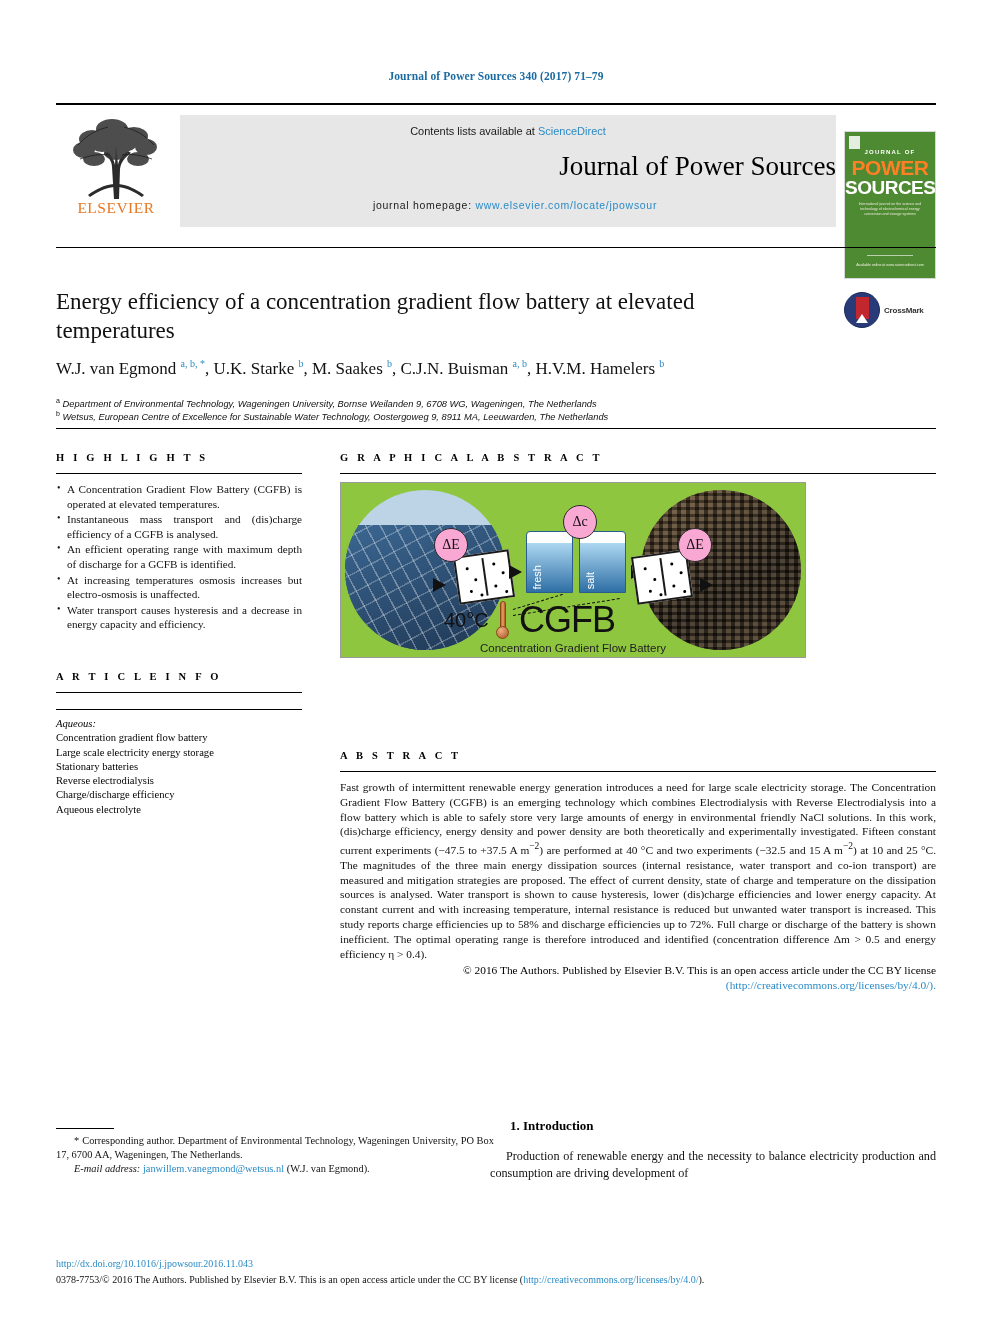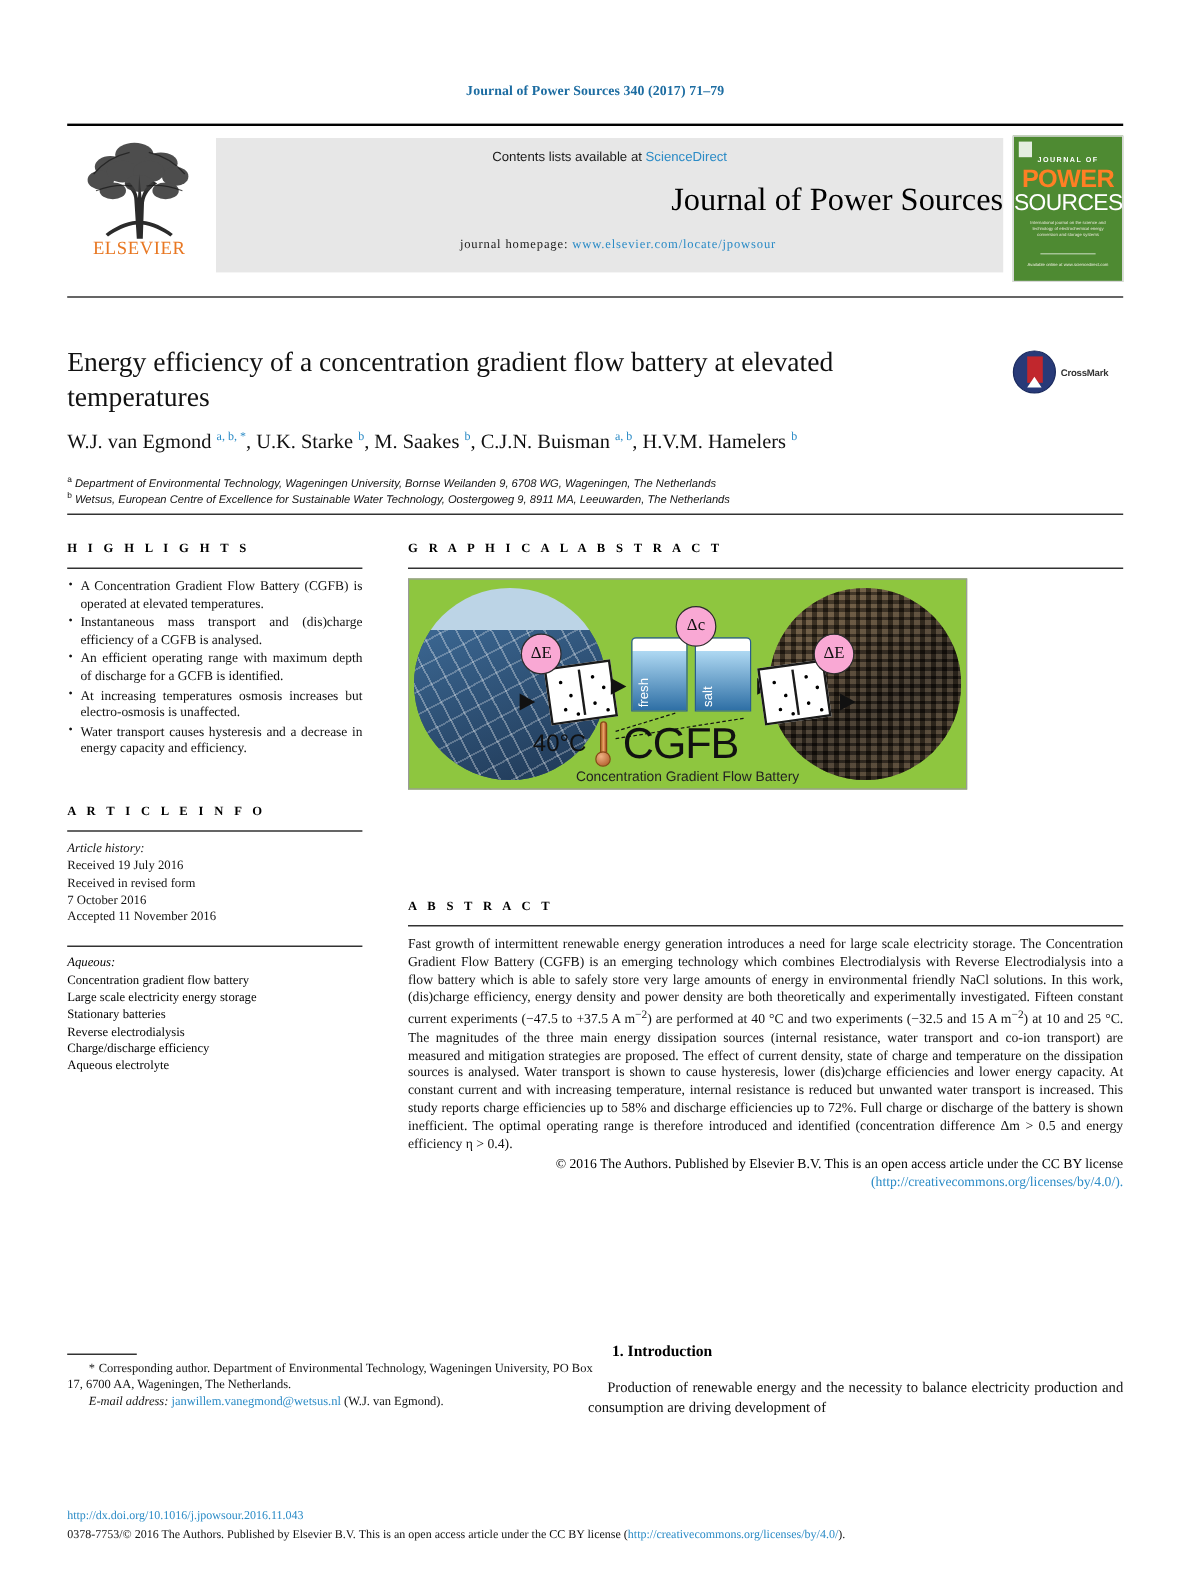--- a/index.html
+++ b/index.html
@@ -47,36 +47,36 @@
     text-align: center; padding-top: 10px;
     font-family: "Liberation Sans", sans-serif; font-size: 11px; color: #1a1a1a;
   }
   .contents-line .sd { color: #2b8bc6; }
   .journal-title {
     text-align: right; margin-top: 14px;
     font-family: "Liberation Serif", serif; font-size: 27px; color: #000;
   }
   .homepage-line {
     text-align: center; margin-top: 17px;
-    font-family: Liberation Serif, serif; font-size: 10.5px;
+    font-family: Liberation Sans, sans-serif; font-size: 10.5px;
     letter-spacing: .7px; color: #1a1a1a; margin-left: 14px;
   }
   .homepage-line .url { color: #2b8bc6; }
   .cover-thumb {
-    width: 92px; flex: 0 0 92px; height: 122px; margin-top: 2px;
+    width: 92px; flex: 0 0 92px; height: 148px; margin-top: 20px;
     background: #4e8a32; position: relative; overflow: hidden;
     border: 1px solid #d8d8d8;
   }
   .cover-el { position: absolute; left: 4px; top: 4px; width: 11px; height: 13px; background: #fff; opacity: .85;}
   .cover-jo { position:absolute; top: 17px; width: 100%; text-align: center;
     font-family: "Liberation Sans", sans-serif; font-size: 6px; color: #fff; letter-spacing: 1.2px; font-weight: bold;}
   .cover-power { position:absolute; top: 25px; width: 100%; text-align: center;
     font-family: "Liberation Sans", sans-serif; font-size: 21px; color: #ff7f24; letter-spacing: -.5px; font-weight: bold; line-height: 21px;}
   .cover-sources { position:absolute; top: 46px; width: 100%; text-align: center;
-    font-family: "Liberation Sans", sans-serif; font-size: 19px; color: #ffffff; letter-spacing: -.5px; font-weight: normal; line-height: 20px;}
+    font-family: "Liberation Sans", sans-serif; font-size: 19px; color: #ffffff; letter-spacing: -.5px; font-weight: bold; line-height: 20px;}
   .cover-sub { position:absolute; top: 70px; left: 8px; right: 8px; text-align: center;
     font-family: "Liberation Sans", sans-serif; font-size: 3.6px; color: #e8e8d8; line-height: 5px;}
   .cover-foot { position:absolute; bottom: 10px; left: 10px; right: 10px; text-align: center;
     font-family: "Liberation Sans", sans-serif; font-size: 3.6px; color: #f0f0e0; line-height: 5px;}
   .cover-rule { position:absolute; bottom: 22px; left: 22px; right: 22px; height:1px; background: rgba(255,255,255,.6); }
 
   
   .title-rule-top {
     position: absolute; left: 56px; top: 247px; width: 880px;
     border-top: 1.2px solid #000;
@@ -375,27 +375,20 @@
       <li>Instantaneous mass transport and (dis)charge efficiency of a CGFB is analysed.</li>
       <li>An efficient operating range with maximum depth of discharge for a GCFB is identified.</li>
       <li>At increasing temperatures osmosis increases but electro-osmosis is unaffected.</li>
       <li>Water transport causes hysteresis and a decrease in energy capacity and efficiency.</li>
     </ul>
 
     <div style="height:38px"></div>
 
     <div class="sec-head">A R T I C L E   I N F O</div>
     <div class="sec-rule"></div>
-    <div class="ai-block">
-      <div class="ai-label">Article history:</div>
-      <div>Received 19 July 2016</div>
-      <div>Received in revised form</div>
-      <div>7 October 2016</div>
-      <div>Accepted 11 November 2016</div>
-    </div>
     <div class="ai-rule"></div>
     <div class="kw-line">
       <div class="ai-label">Aqueous:</div>
       <div>Concentration gradient flow battery</div>
       <div>Large scale electricity energy storage</div>
       <div>Stationary batteries</div>
       <div>Reverse electrodialysis</div>
       <div>Charge/discharge efficiency</div>
       <div>Aqueous electrolyte</div>
     </div>

